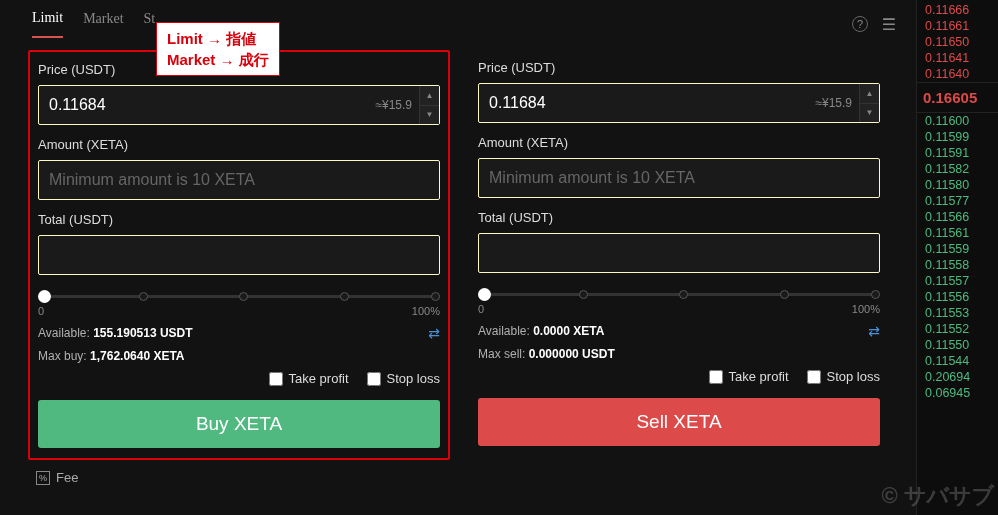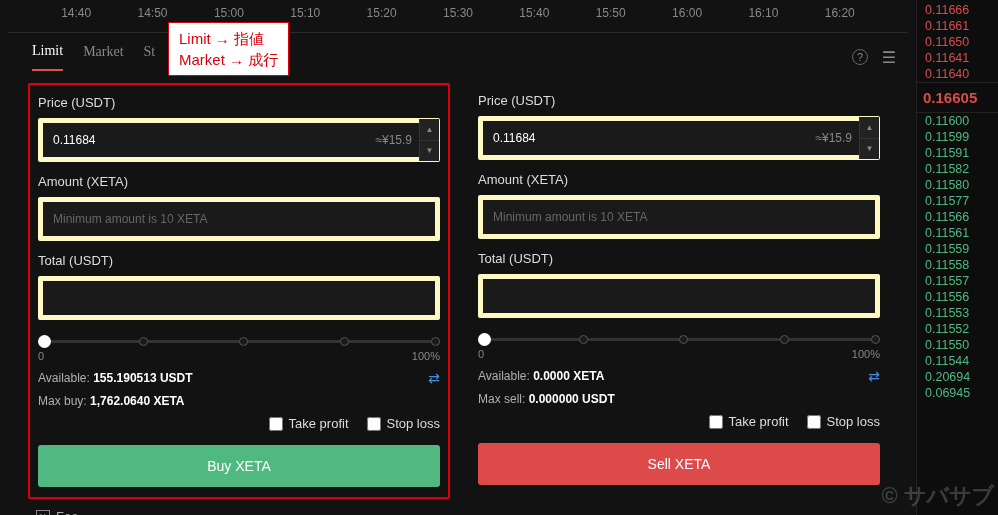--- a/index.html
+++ b/index.html
@@ -12,67 +12,54 @@
   .tabs-row { display: flex; align-items: center; padding: 10px 24px 6px 24px; position: relative; }
   .tab { margin-right: 20px; font-size: 14px; color: #888; cursor: pointer; padding-bottom: 10px; font-family: Liberation Serif, serif; }
   .tab.active { color: #fff; border-bottom: 2px solid #d9534f; }
   .help-icon { position: absolute; right: 40px; color: #888; font-size: 15px; border: 1px solid #666; border-radius: 50%; width: 16px; height: 16px; display: inline-flex; align-items: center; justify-content: center; font-size: 11px; }
   .menu-icon { position: absolute; right: 12px; color: #888; font-size: 16px; }
   .forms { display: flex; gap: 20px; padding: 6px 20px 0 20px; }
   .form { flex: 1; padding: 10px 8px; }
   .form.buy { border: 2px solid #d9000c; border-radius: 2px; }
   .label { color: #ddd; font-size: 13px; margin-bottom: 8px; display: block; }
   .input-row { position: relative; margin-bottom: 12px; }
-  .input { width: 100%; background: #1a1a1a; border: 5px solid #fef9c3; color: #fff; padding: 10px 90px 10px 10px; font-size: 12px; border-radius: 2px; }
+  .input { width: 100%; background: #1a1a1a; border: 1px solid #fef9c3; color: #fff; padding: 10px 90px 10px 10px; font-size: 16px; border-radius: 2px; }
   .input::placeholder { color: #666; }
   .input-suffix { position: absolute; right: 28px; top: 50%; transform: translateY(-50%); color: #888; font-size: 12px; }
   .stepper { position: absolute; right: 1px; top: 1px; bottom: 1px; width: 20px; display: flex; flex-direction: column; background: #222; }
   .stepper div { flex: 1; display: flex; align-items: center; justify-content: center; color: #888; font-size: 8px; border-left: 1px solid #333; cursor: pointer; }
   .stepper div:first-child { border-bottom: 1px solid #333; }
   .slider-row { position: relative; height: 30px; margin-top: 2px; }
   .slider-track { position: absolute; top: 8px; left: 0; right: 0; height: 3px; background: #333; }
   .slider-thumb { position: absolute; top: 3px; left: 0; width: 13px; height: 13px; background: #fff; border-radius: 50%; }
   .slider-tick { position: absolute; top: 5px; width: 9px; height: 9px; border: 1px solid #555; border-radius: 50%; background: #1a1a1a; }
   .slider-labels { display: flex; justify-content: space-between; position: absolute; top: 18px; left: 0; right: 0; font-size: 11px; color: #888; }
   .info-row { display: flex; justify-content: space-between; align-items: center; font-size: 12px; margin-top: 8px; }
   .info-row .transfer { color: #4a90d9; cursor: pointer; font-size: 14px; }
   .info-val { color: #fff; font-weight: bold; }
   .checks { display: flex; gap: 18px; margin-top: 8px; margin-bottom: 14px; justify-content: flex-end; }
   .check { display: flex; align-items: center; gap: 6px; font-size: 13px; color: #ddd; }
   .check input { width: 14px; height: 14px; accent-color: #444; }
-  .action-btn { width: 100%; padding: 13px; border: none; color: #fff; font-size: 14px; border-radius: 3px; cursor: pointer; }
+  .action-btn { width: 100%; padding: 13px; border: none; color: #fff; font-size: 19px; border-radius: 3px; cursor: pointer; }
   .buy-btn { background: #4fb97f; }
   .sell-btn { background: #dc4a4a; }
   .fee-row { padding: 10px 28px; color: #aaa; font-size: 13px; display: flex; align-items: center; gap: 6px; }
   .fee-icon { display: inline-block; width: 14px; height: 14px; border: 1px solid #888; font-size: 9px; text-align: center; line-height: 12px; }
   .ob-row { padding: 1px 8px; font-size: 12.5px; text-align: left; }
   .ob-ask { color: #dc4a4a; }
   .ob-bid { color: #4fb97f; }
   .ob-current { color: #dc4a4a; font-size: 15px; font-weight: bold; padding: 6px 6px; border-top: 1px solid #222; border-bottom: 1px solid #222; }
-  .annotation { position: absolute; top: 22px; left: 168px; background: #fff; border: 1px solid #d9000c; padding: 5px 10px; z-index: 10; color: #d9000c; font-weight: normal; font-size: 15px; line-height: 1.4; }
+  .annotation { position: absolute; top: 22px; left: 156px; background: #fff; border: 1px solid #d9000c; padding: 5px 10px; z-index: 10; color: #d9000c; font-weight: bold; font-size: 15px; line-height: 1.4; }
   .watermark { position: absolute; right: 4px; bottom: 4px; color: rgba(200,200,200,0.25); font-size: 22px; font-weight: bold; }
 </style>
 </head>
 <body>
 
 <div class="container">
   <div class="main">
-    <div class="time-axis">
-      <span>14:40</span>
-        <span>14:50</span>
-        <span>15:00</span>
-        <span>15:10</span>
-        <span>15:20</span>
-        <span>15:30</span>
-        <span>15:40</span>
-        <span>15:50</span>
-        <span>16:00</span>
-        <span>16:10</span>
-        <span>16:20</span>
-    </div>
 
     <div class="tabs-row">
       <div class="tab active">Limit</div>
       <div class="tab">Market</div>
       <div class="tab">St</div>
       <span class="help-icon">?</span>
       <span class="menu-icon">☰</span>
     </div>
 
     <div class="forms">

